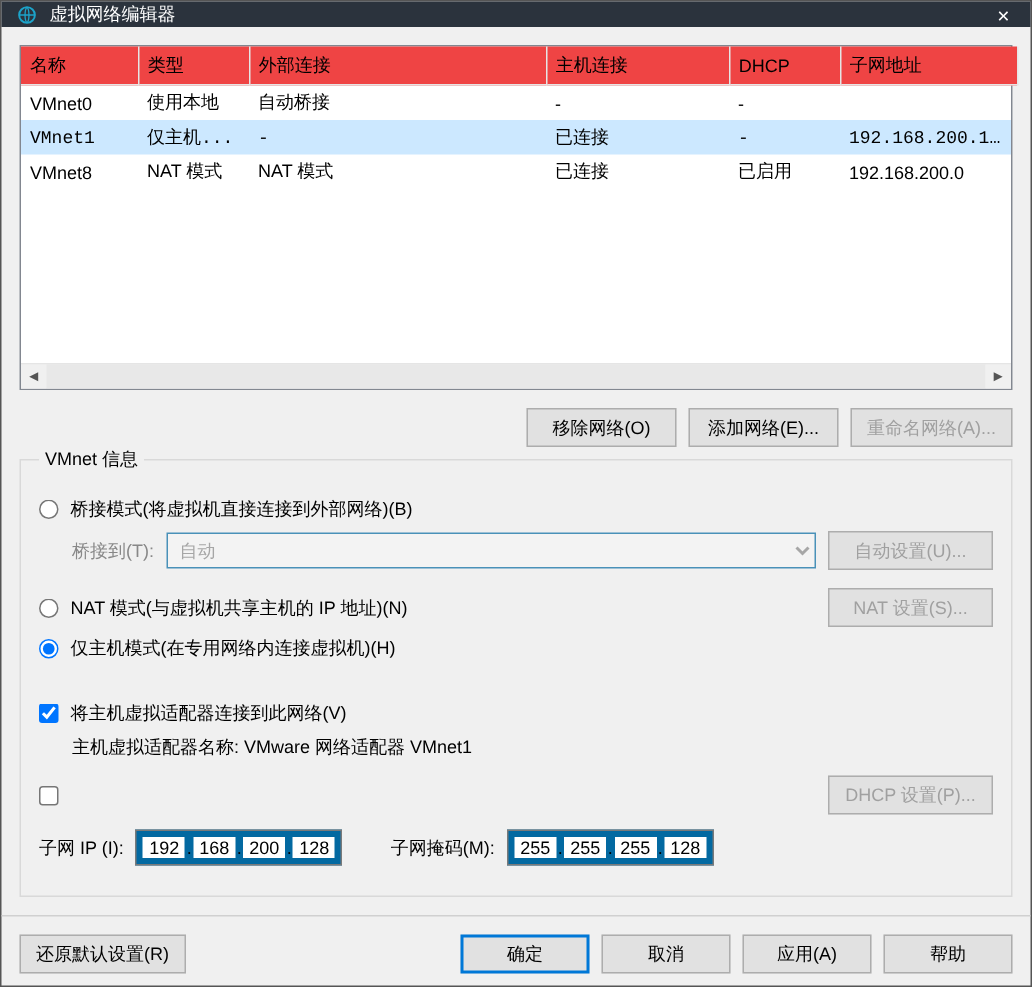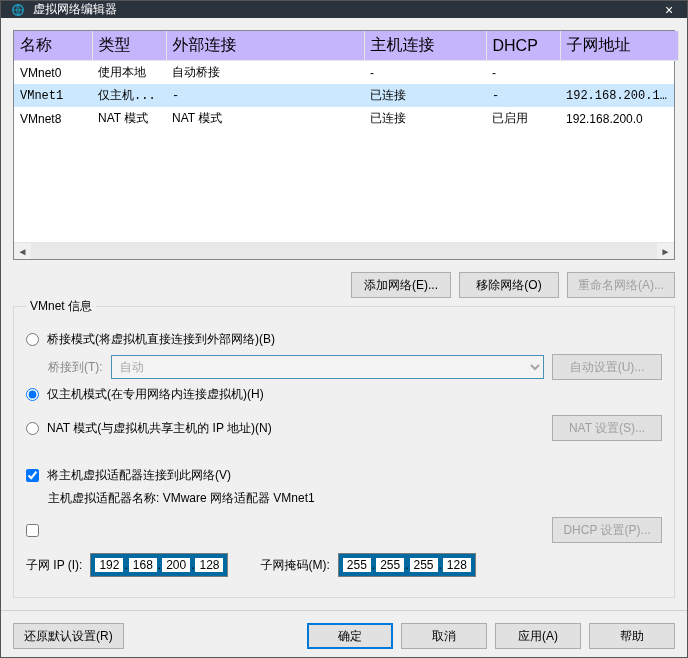--- a/index.html
+++ b/index.html
@@ -5,21 +5,21 @@
 * { box-sizing: border-box; margin: 0; padding: 0; }
 body { background: #f0f0f0; font-family: "Microsoft YaHei", "Segoe UI", sans-serif; font-size: 12px; color: #000; }
 .window { width: 688px; height: 658px; background: #f0f0f0; border: 1px solid #555; display: flex; flex-direction: column; }
 .titlebar { height: 30px; background: #2b333d; color: #fff; display: flex; align-items: center; padding: 0 10px; }
 .titlebar .icon { width: 14px; height: 14px; margin-right: 8px; }
 .titlebar .title { flex: 1; font-size: 12px; }
 .titlebar .close { width: 16px; cursor: pointer; text-align: center; font-size: 14px; }
 .body { flex: 1; padding: 12px; display: flex; flex-direction: column; }
 .table-box { border: 1px solid #828790; background: #fff; height: 230px; display: flex; flex-direction: column; }
 .table { width: 100%; border-collapse: collapse; table-layout: fixed; }
-.table th { text-align: left; background: #c4b5fd; border-right: 1px solid #e5e5e5; border-bottom: 1px solid #e5e5e5; padding: 4px 6px; font-weight: normal; font-size: 16px; }
+.table th { text-align: left; background: #ef4444; border-right: 1px solid #e5e5e5; border-bottom: 1px solid #e5e5e5; padding: 4px 6px; font-weight: normal; font-size: 12px; }
 .table td { padding: 3px 6px; white-space: nowrap; overflow: hidden; text-overflow: ellipsis; }
 .table tr.selected td { background: #cce8ff; font-family: Liberation Mono, monospace; }
 .table-scroll { flex: 1; overflow: hidden; }
 .hscroll { height: 17px; background: #f0f0f0; border-top: 1px solid #e5e5e5; display: flex; align-items: stretch; }
 .hscroll .arrow { width: 17px; background: #f0f0f0; display:flex; align-items:center; justify-content:center; color:#555; font-size:10px; cursor:pointer; }
 .hscroll .track { flex: 1; background: #e8e8e8; }
 .btn-row { margin-top: 12px; display: flex; justify-content: flex-end; gap: 8px; }
 button { font-family: inherit; font-size: 12px; height: 26px; background: #e1e1e1; border: 1px solid #adadad; padding: 0 10px; min-width: 100px; cursor: pointer; }
 button:disabled { color: #a0a0a0; cursor: default; }
 fieldset { border: 1px solid #d9d9d9; padding: 10px 12px 14px 12px; }
@@ -115,50 +115,50 @@
           </table>
       </div>
       <div class="hscroll">
         <div class="arrow">◄</div>
         <div class="track"></div>
         <div class="arrow">►</div>
       </div>
     </div>
 
     <div class="btn-row">
+      <button>移除网络(O)</button>
       <button>添加网络(E)...</button>
-      <button>移除网络(O)</button>
       <button disabled="">重命名网络(A)...</button>
     </div>
 
     <fieldset>
       <legend>VMnet 信息</legend>
 
       <div class="row">
         <input type="radio" name="mode" style="">
         <label>桥接模式(将虚拟机直接连接到外部网络)(B)</label>
       </div>
       <div class="row indent">
         <label class="dis">桥接到(T):</label>
         <select disabled="" style="flex:1">
           <option>自动</option>
         </select>
         <button disabled="" class="side-btn">自动设置(U)...</button>
       </div>
 
-      <div class="row">
-        <input type="radio" name="mode" checked="" style="">
-        <label>仅主机模式(在专用网络内连接虚拟机)(H)</label>
-      </div>
-
       <div class="row" style="margin-top:12px">
         <input type="radio" name="mode" style="">
         <label>NAT 模式(与虚拟机共享主机的 IP 地址)(N)</label>
         <div style="flex:1"></div>
         <button disabled="" class="side-btn">NAT 设置(S)...</button>
+      </div>
+
+      <div class="row">
+        <input type="radio" name="mode" checked="" style="">
+        <label>仅主机模式(在专用网络内连接虚拟机)(H)</label>
       </div>
 
       <div class="divider"></div>
 
       <div class="row">
         <input type="checkbox" checked="" style="">
         <label>将主机虚拟适配器连接到此网络(V)</label>
       </div>
       <div class="adaptername">主机虚拟适配器名称: VMware 网络适配器 VMnet1</div>
 

